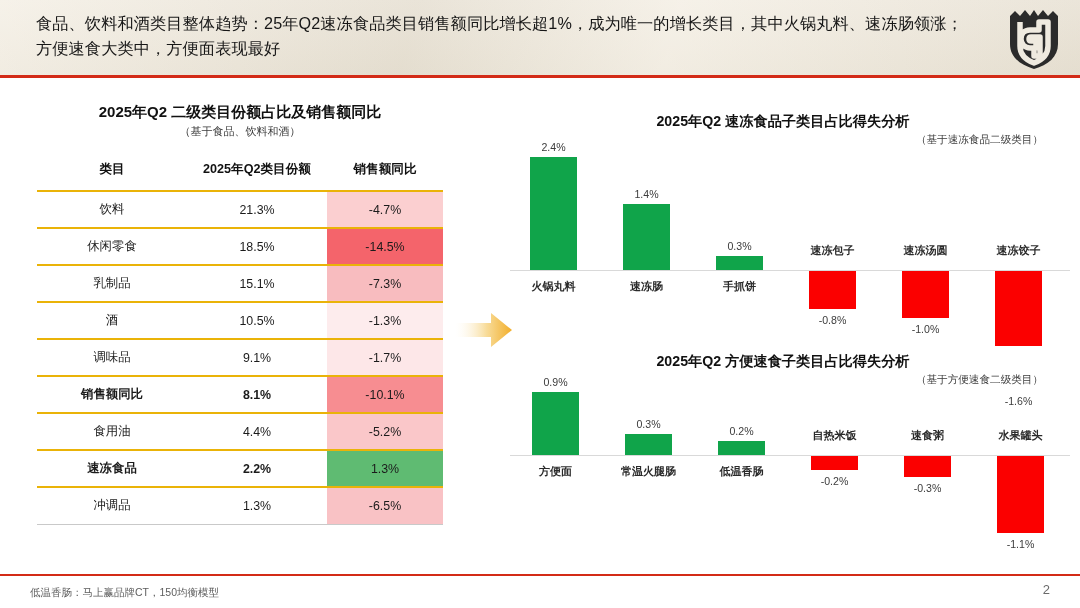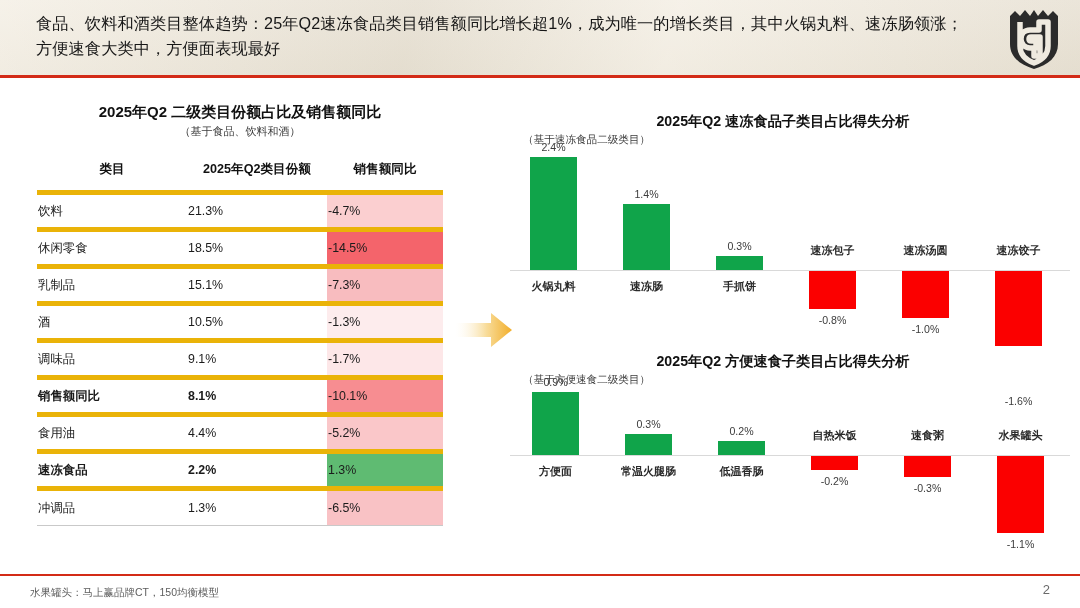--- a/index.html
+++ b/index.html
@@ -41,39 +41,39 @@
   }
   table.cat{
     position:absolute;left:37px;top:152px;width:406px;
     border-collapse:collapse;table-layout:fixed;
   }
   table.cat th{
     font-size:12.6px;font-weight:bold;color:#111;
     padding:9px 0 12px 0;text-align:center;background:#fff;
   }
   table.cat td{
-    font-size:12.4px;color:#1b1b1b;text-align:left;height:37px;
-    border-top:5px solid #eab308;
+    font-size:12.4px;color:#1b1b1b;text-align:center;height:37px;
+    border-top:2px solid #eab308;
     box-sizing:border-box;
   }
   table.cat tr.last td{border-bottom:1px solid #c9c9c9;}
   table.cat td.bold{font-weight:bold;}
   .c1{width:150px;} .c2{width:140px;} .c3{width:116px;}
 
   
   .arrow{
     position:absolute;left:455px;top:310px;width:58px;height:40px;
   }
 
   
   .chart-title{
     position:absolute;text-align:center;font-size:14.2px;font-weight:bold;color:#111;
   }
   .chart-sub{
-    position:absolute;text-align:left;font-size:10.6px;color:#3b3b3b;
+    position:absolute;text-align:right;font-size:10.6px;color:#3b3b3b;
   }
   .plot{position:absolute;}
   .axis{
     position:absolute;left:0;height:1px;background:#d9d9d9;width:100%;
   }
   .bar{position:absolute;}
   .bar.pos{background:#10a44a;}
   .bar.neg{background:#fb0000;}
   .vlabel{
     position:absolute;text-align:center;font-size:10.6px;color:#3c3c3c;
@@ -230,16 +230,16 @@
       <div class="bar neg" style="left: 394px; width: 47px; height: 21px; top: 108px;"></div>
       <div class="vlabel" style="left: 380px; width: 75px; top: 134px;">-0.3%</div>
       <div class="catlabel" style="left: 374px; width: 87px; top: 80px;">速食粥</div>
       <div class="bar neg" style="left: 487px; width: 47px; height: 77px; top: 108px;"></div>
       <div class="vlabel" style="left: 473px; width: 75px; top: 190px;">-1.1%</div>
       <div class="catlabel" style="left: 467px; width: 87px; top: 80px;">水果罐头</div>
     </div>
 
   <div class="footer-rule"></div>
   <div class="footer"></div>
-  <div class="footer-src">水果罐头：马上赢品牌CT，150均衡模型</div>
+  <div class="footer-src">低温香肠：马上赢品牌CT，150均衡模型</div>
   <div class="footer-page">2</div>
 
 </div>
 
 </body></html>

